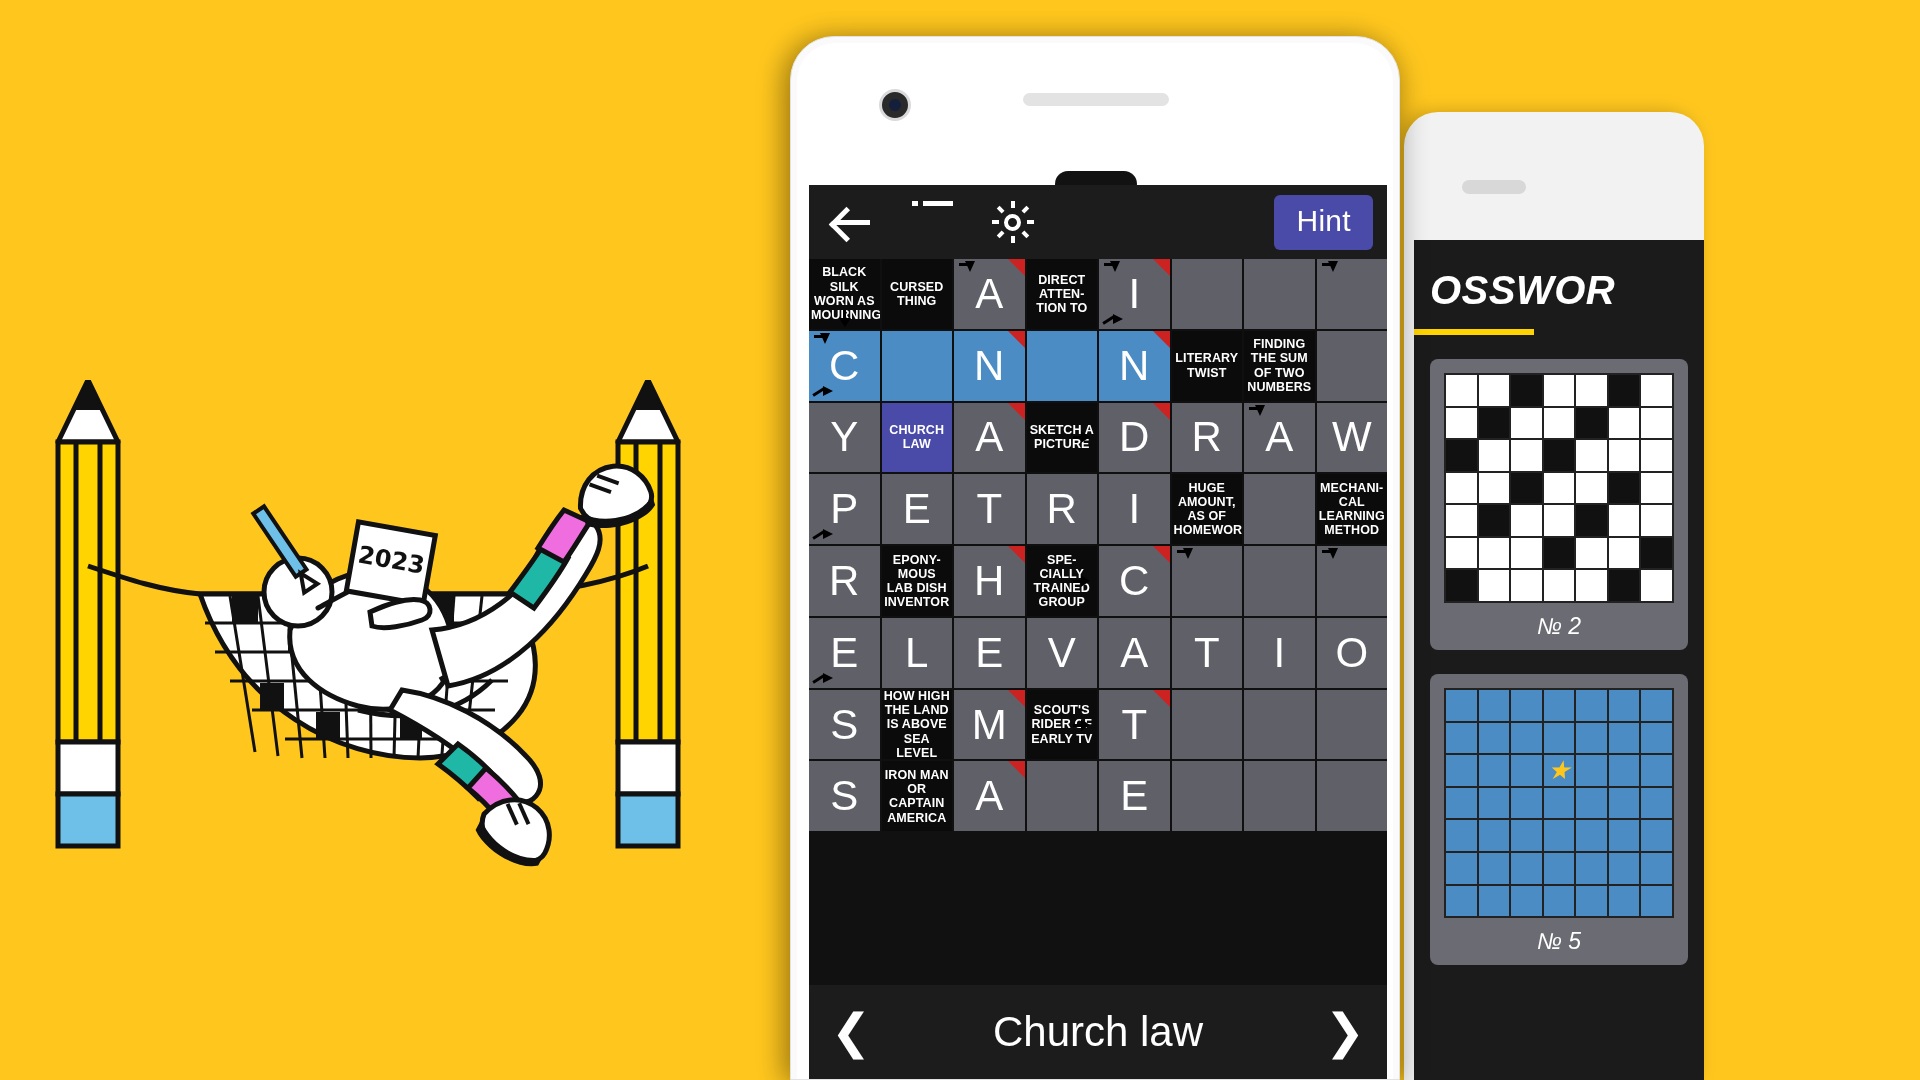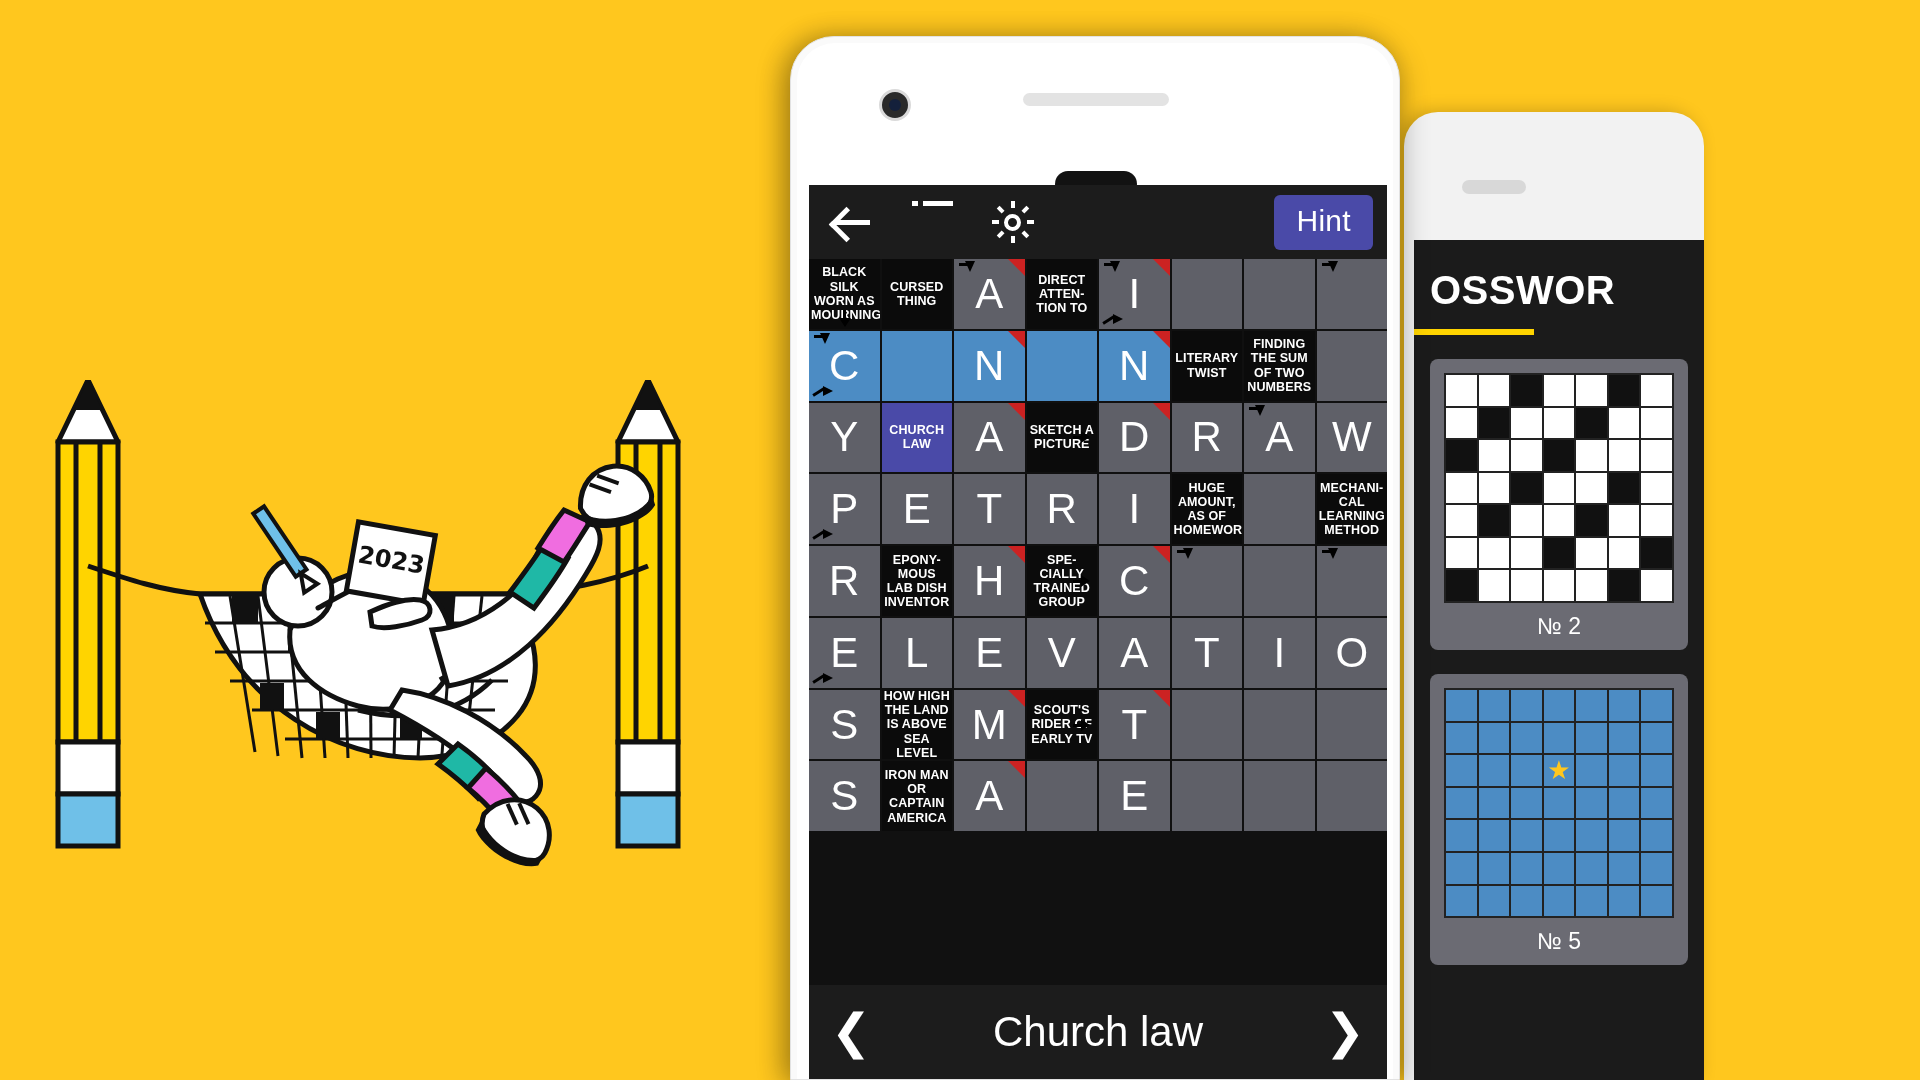--- a/index.html
+++ b/index.html
@@ -31,20 +31,21 @@
   #illo { position: absolute; left: 40px; top: 380px; width: 830px; height: 520px; }
 
   
   #phone2 {
     position: absolute; left: 1404px; top: 112px;
     width: 300px; height: 968px;
     background: #F2F2F2;
     border-radius: 34px 34px 0 0;
     box-shadow: -6px 0 18px rgba(0,0,0,.22);
     overflow: hidden;
+    font-style: italic;
   }
   #phone2 .notch-speaker {
     position: absolute; left: 58px; top: 68px; width: 64px; height: 14px;
     background: #D8D8D8; border-radius: 7px;
   }
   #phone2 .screen {
     position: absolute; left: 10px; top: 128px; right: 0; bottom: 0;
     background: #1B1B1B;
   }
   #p2-title {

